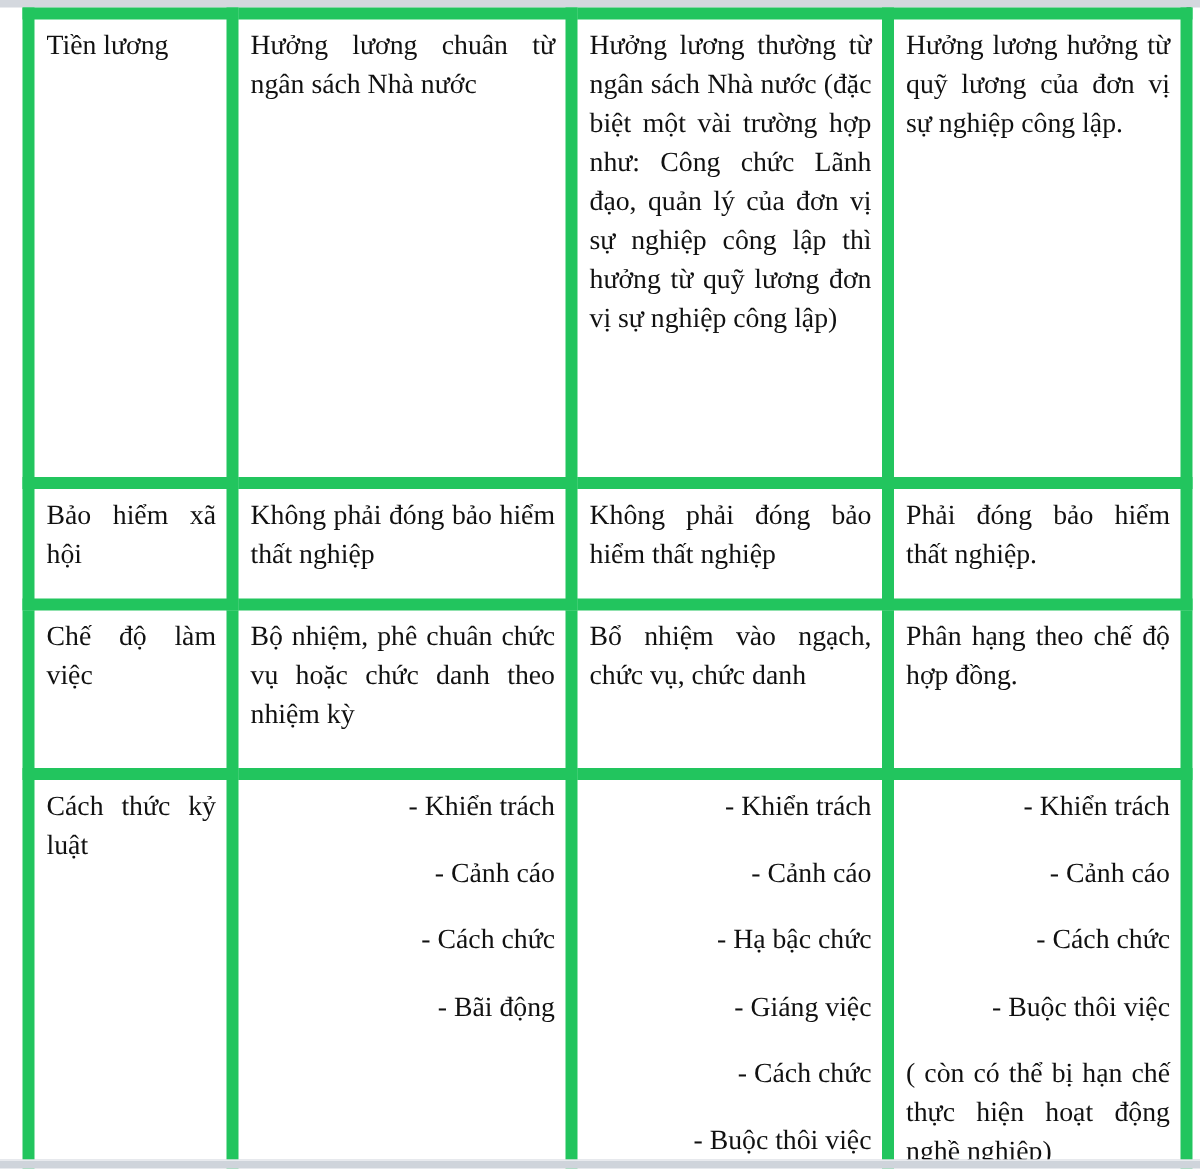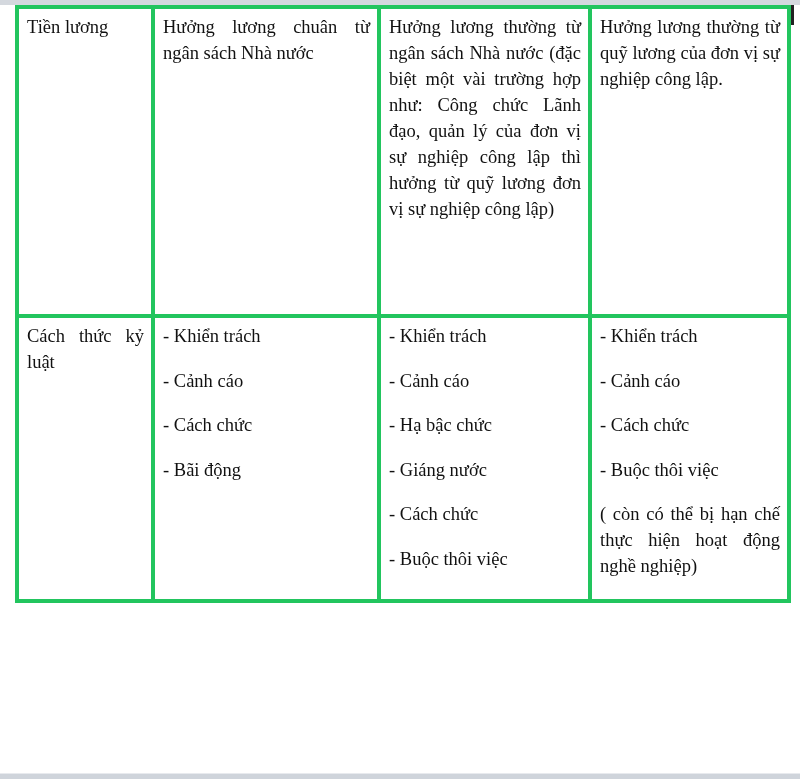--- a/index.html
+++ b/index.html
@@ -8,66 +8,78 @@
       font-family: "Liberation Serif", "DejaVu Serif", serif; color: #111;
     }
     .top-band { position: absolute; left: 0; top: 0; width: 800px; height: 5px; background: #d4d8de; }
     .bottom-band { position: absolute; left: 0; top: 773px; width: 800px; height: 6px; background: #cfd4db; border-top: 1px solid #e8eaee; }
     .right-marker { position: absolute; left: 791px; top: 5px; width: 3px; height: 20px; background: #222; }
     table.doc-table {
       position: absolute; left: 15px; top: 5px; width: 772px;
       border-collapse: collapse; table-layout: fixed;
     }
     table.doc-table td {
-      border: 4px solid #22c55e; vertical-align: top;
+      border: 8px solid #22c55e; vertical-align: top;
       padding: 5px 7px 4px 8px;
       font-size: 18.5px; line-height: 26px; text-align: justify;
     }
     col.c1 { width: 136px; } col.c2 { width: 226px; } col.c3 { width: 211px; } col.c4 { width: 199px; }
     tr.r1 td { height: 296px; }
     tr.r2 td { height: 64px; }
     tr.r3 td { height: 96px; }
     tr.r4 td { height: 272px; }
     td.left { text-align: left; }
-    .item { display: block; margin: 0 0 18.5px 0; text-align: left; }
+    .item { display: block; margin: 0 0 18.5px 0; text-align: right; }
     .note { display: block; text-align: justify; font-family: Liberation Serif, serif; }
   </style>
 </head>
 <body>
 
 <div class="top-band"></div>
 <div class="right-marker"></div>
 
 <table class="doc-table">
   <colgroup>
       <col class="c1">
       <col class="c2">
       <col class="c3">
       <col class="c4">
     </colgroup>
   <tbody>
     <tr class="r1">
       <td class="left">Tiền lương</td>
       <td>Hưởng lương chuân từ ngân sách Nhà nước</td>
       <td>Hưởng lương thường từ ngân sách Nhà nước (đặc biệt một vài trường hợp như: Công chức Lãnh đạo, quản lý của đơn vị sự nghiệp công lập thì hưởng từ quỹ lương đơn vị sự nghiệp công lập)</td>
-      <td class="left">Hưởng lương thường từ quỹ lương của đơn vị sự nghiệp công lập.</td>
+      <td class="left">Hưởng lương hưởng từ quỹ lương của đơn vị sự nghiệp công lập.</td>
+    </tr>
+    <tr class="r2">
+      <td>Bảo hiểm xã hội</td>
+      <td>Không phải đóng bảo hiểm thất nghiệp</td>
+      <td>Không phải đóng bảo hiểm thất nghiệp</td>
+      <td>Phải đóng bảo hiểm thất nghiệp.</td>
+    </tr>
+    <tr class="r3">
+      <td>Chế độ làm việc</td>
+      <td>Bộ nhiệm, phê chuân chức vụ hoặc chức danh theo nhiệm kỳ</td>
+      <td>Bổ nhiệm vào ngạch, chức vụ, chức danh</td>
+      <td>Phân hạng theo chế độ hợp đồng.</td>
     </tr>
     <tr class="r4">
       <td class="left">Cách thức kỷ luật</td>
       <td>
         <span class="item">- Khiển trách</span>
         <span class="item">- Cảnh cáo</span>
         <span class="item">- Cách chức</span>
         <span class="item">- Bãi động</span>
       </td>
       <td>
         <span class="item">- Khiển trách</span>
         <span class="item">- Cảnh cáo</span>
         <span class="item">- Hạ bậc chức</span>
-        <span class="item">- Giáng nước</span>
+        <span class="item">- Giáng việc</span>
         <span class="item">- Cách chức</span>
         <span class="item">- Buộc thôi việc</span>
       </td>
       <td>
         <span class="item">- Khiển trách</span>
         <span class="item">- Cảnh cáo</span>
         <span class="item">- Cách chức</span>
         <span class="item">- Buộc thôi việc</span>
         <span class="note">( còn có thể bị hạn chế thực hiện hoạt động nghề nghiệp)</span>
       </td>

